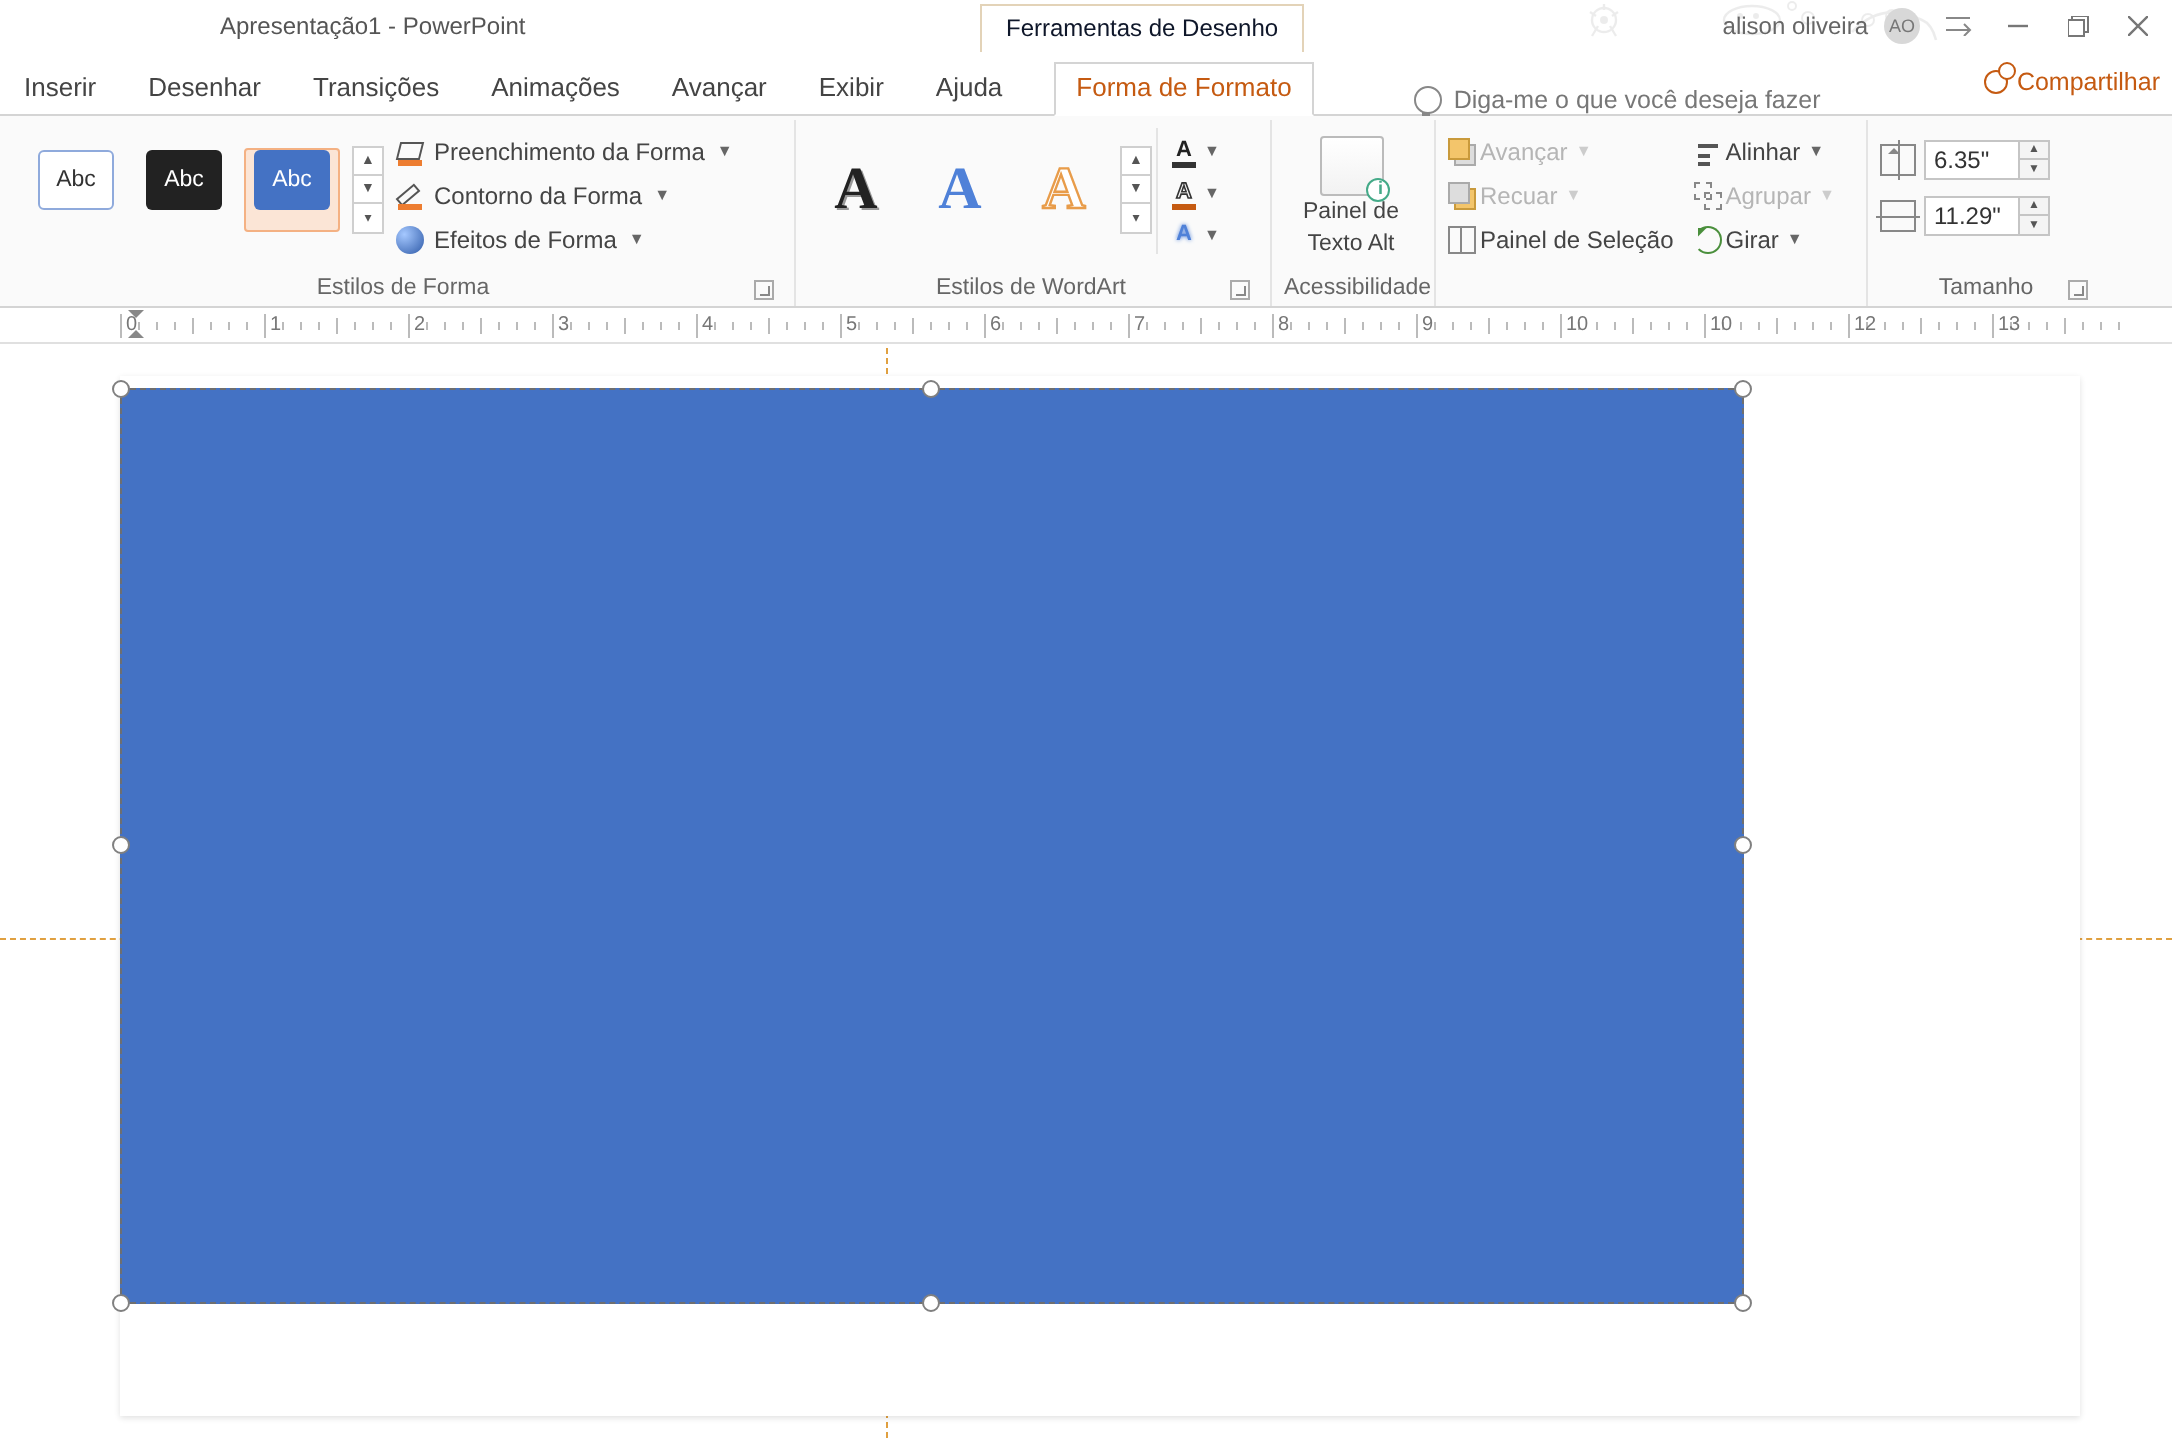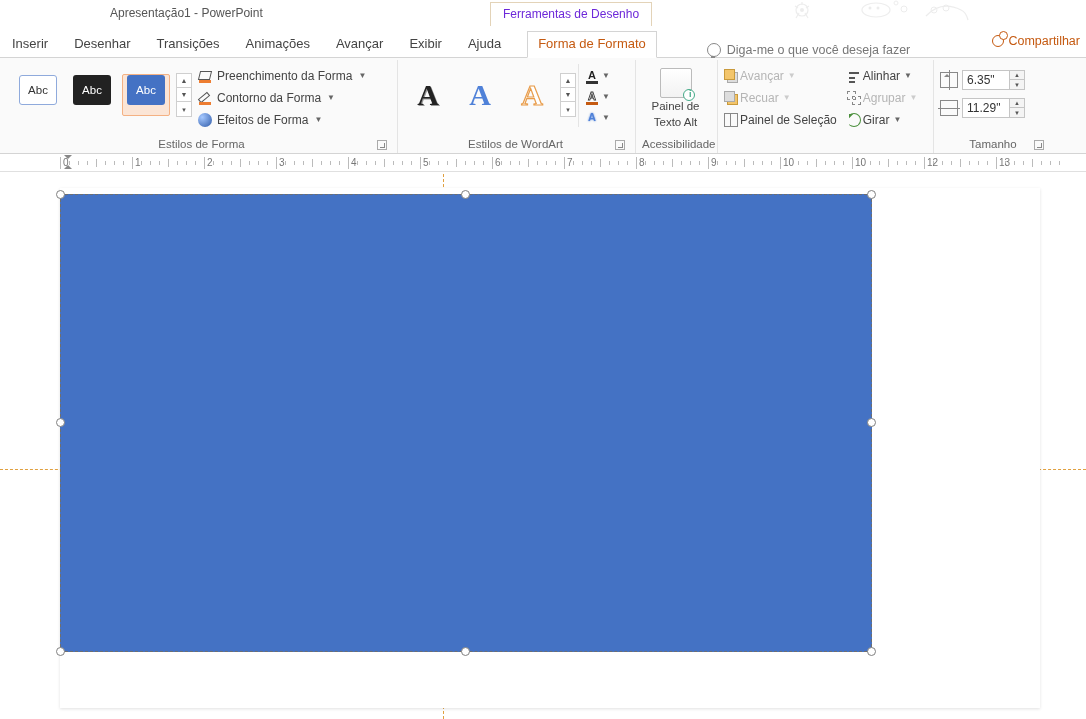--- a/index.html
+++ b/index.html
@@ -1,20 +1,20 @@
 <!DOCTYPE html>
 <html><head>
 <meta charset="utf-8">
 <style>
   * { box-sizing: border-box; margin: 0; padding: 0; font-family: "Segoe UI", Tahoma, sans-serif; }
   body { background: #ffffff; width: 1086px; height: 719px; overflow: hidden; position: relative; }
   
   .title-bar { height: 28px; background: #fff; display: flex; align-items: center; position: relative; font-size: 12px; color: #444; }
   .title-center { position: absolute; left: 110px; top: 6px; color: #555; }
-  .contextual-tab { position: absolute; left: 490px; top: 2px; height: 24px; padding: 4px 12px 0; background: #fff; border: 1px solid #e3d3b8; border-bottom: none; color: #6d28d9; font-size: 12px; }
+  .contextual-tab { position: absolute; left: 490px; top: 2px; height: 24px; padding: 4px 12px 0; background: #fff; border: 1px solid #e3d3b8; border-bottom: none; color: #0f172a; font-size: 12px; }
   .user-area { position: absolute; right: 6px; top: 4px; display: flex; align-items: center; gap: 8px; color: #666; font-size: 12px; }
   .avatar { width: 18px; height: 18px; border-radius: 50%; background: #d8d8d8; color: #777; font-size: 9px; display: flex; align-items: center; justify-content: center; }
   .win-btn { width: 22px; height: 18px; display: flex; align-items: center; justify-content: center; color: #777; position: relative; }
   .doodle { position: absolute; top: -2px; right: 100px; width: 200px; height: 28px; opacity: 0.15; pointer-events: none; }
   
   .tabs { height: 30px; display: flex; align-items: flex-end; border-bottom: 1px solid #d4d4d4; padding: 0 12px; gap: 26px; font-size: 13px; color: #444; background: #fff; }
   .tab { padding: 0 0 6px 0; cursor: pointer; }
   .tab.active { color: #c55a11; border-bottom: 2px solid transparent; background: #fff; position: relative; top: 1px; padding: 4px 10px 6px; border: 1px solid #d4d4d4; border-bottom: 1px solid #fff; }
   .tell-me { display: flex; align-items: center; gap: 6px; color: #777; font-size: 12.5px; margin-left: 24px; }
   .share { position: absolute; right: 6px; top: 34px; color: #c55a11; font-size: 12.5px; display: flex; align-items: center; gap: 4px; }
@@ -143,20 +143,46 @@
     <path d="M10 20 l3 -5 M22 20 l-3 -5 M16 4 l0 3 M9 8 l3 2 M23 8 l-3 2" stroke="#888" stroke-width="1.2"></path>
     <ellipse cx="90" cy="12" rx="14" ry="7" fill="none" stroke="#888" stroke-width="1.2"></ellipse>
     <circle cx="84" cy="10" r="1.5" fill="#888"></circle>
       <circle cx="92" cy="10" r="1.5" fill="#888"></circle>
     <circle cx="110" cy="5" r="2" fill="none" stroke="#888"></circle>
       <circle cx="118" cy="11" r="3" fill="none" stroke="#888"></circle>
     <path d="M140 18 Q155 2 175 12 Q180 14 182 22" fill="none" stroke="#888" stroke-width="1.3"></path>
     <circle cx="148" cy="12" r="3" fill="none" stroke="#888"></circle>
       <circle cx="160" cy="10" r="3" fill="none" stroke="#888"></circle>
   </svg>
+  <div class="user-area">
+    <span>alison oliveira</span>
+    <div class="avatar">AO</div>
+    <div class="win-btn">
+        <svg width="14" height="10">
+          <path d="M1 1 h12 M1 7 h12" stroke="#888" stroke-width="1"></path>
+          <path d="M10 4 l3 3 l-3 3" fill="none" stroke="#888"></path>
+        </svg>
+      </div>
+    <div class="win-btn">
+        <svg width="10" height="10">
+          <path d="M0 5 h10" stroke="#777" stroke-width="1.2"></path>
+        </svg>
+      </div>
+    <div class="win-btn">
+        <svg width="11" height="11">
+          <rect x="2" y="0" width="8" height="8" fill="none" stroke="#777"></rect>
+          <rect x="0" y="2" width="8" height="8" fill="#fff" stroke="#777"></rect>
+        </svg>
+      </div>
+    <div class="win-btn">
+        <svg width="10" height="10">
+          <path d="M0 0 L10 10 M10 0 L0 10" stroke="#777" stroke-width="1.2"></path>
+        </svg>
+      </div>
+  </div>
 </div>
 
 <div class="tabs">
   <div class="tab">Inserir</div>
   <div class="tab">Desenhar</div>
   <div class="tab">Transições</div>
   <div class="tab">Animações</div>
   <div class="tab">Avançar</div>
   <div class="tab">Exibir</div>
   <div class="tab">Ajuda</div>

